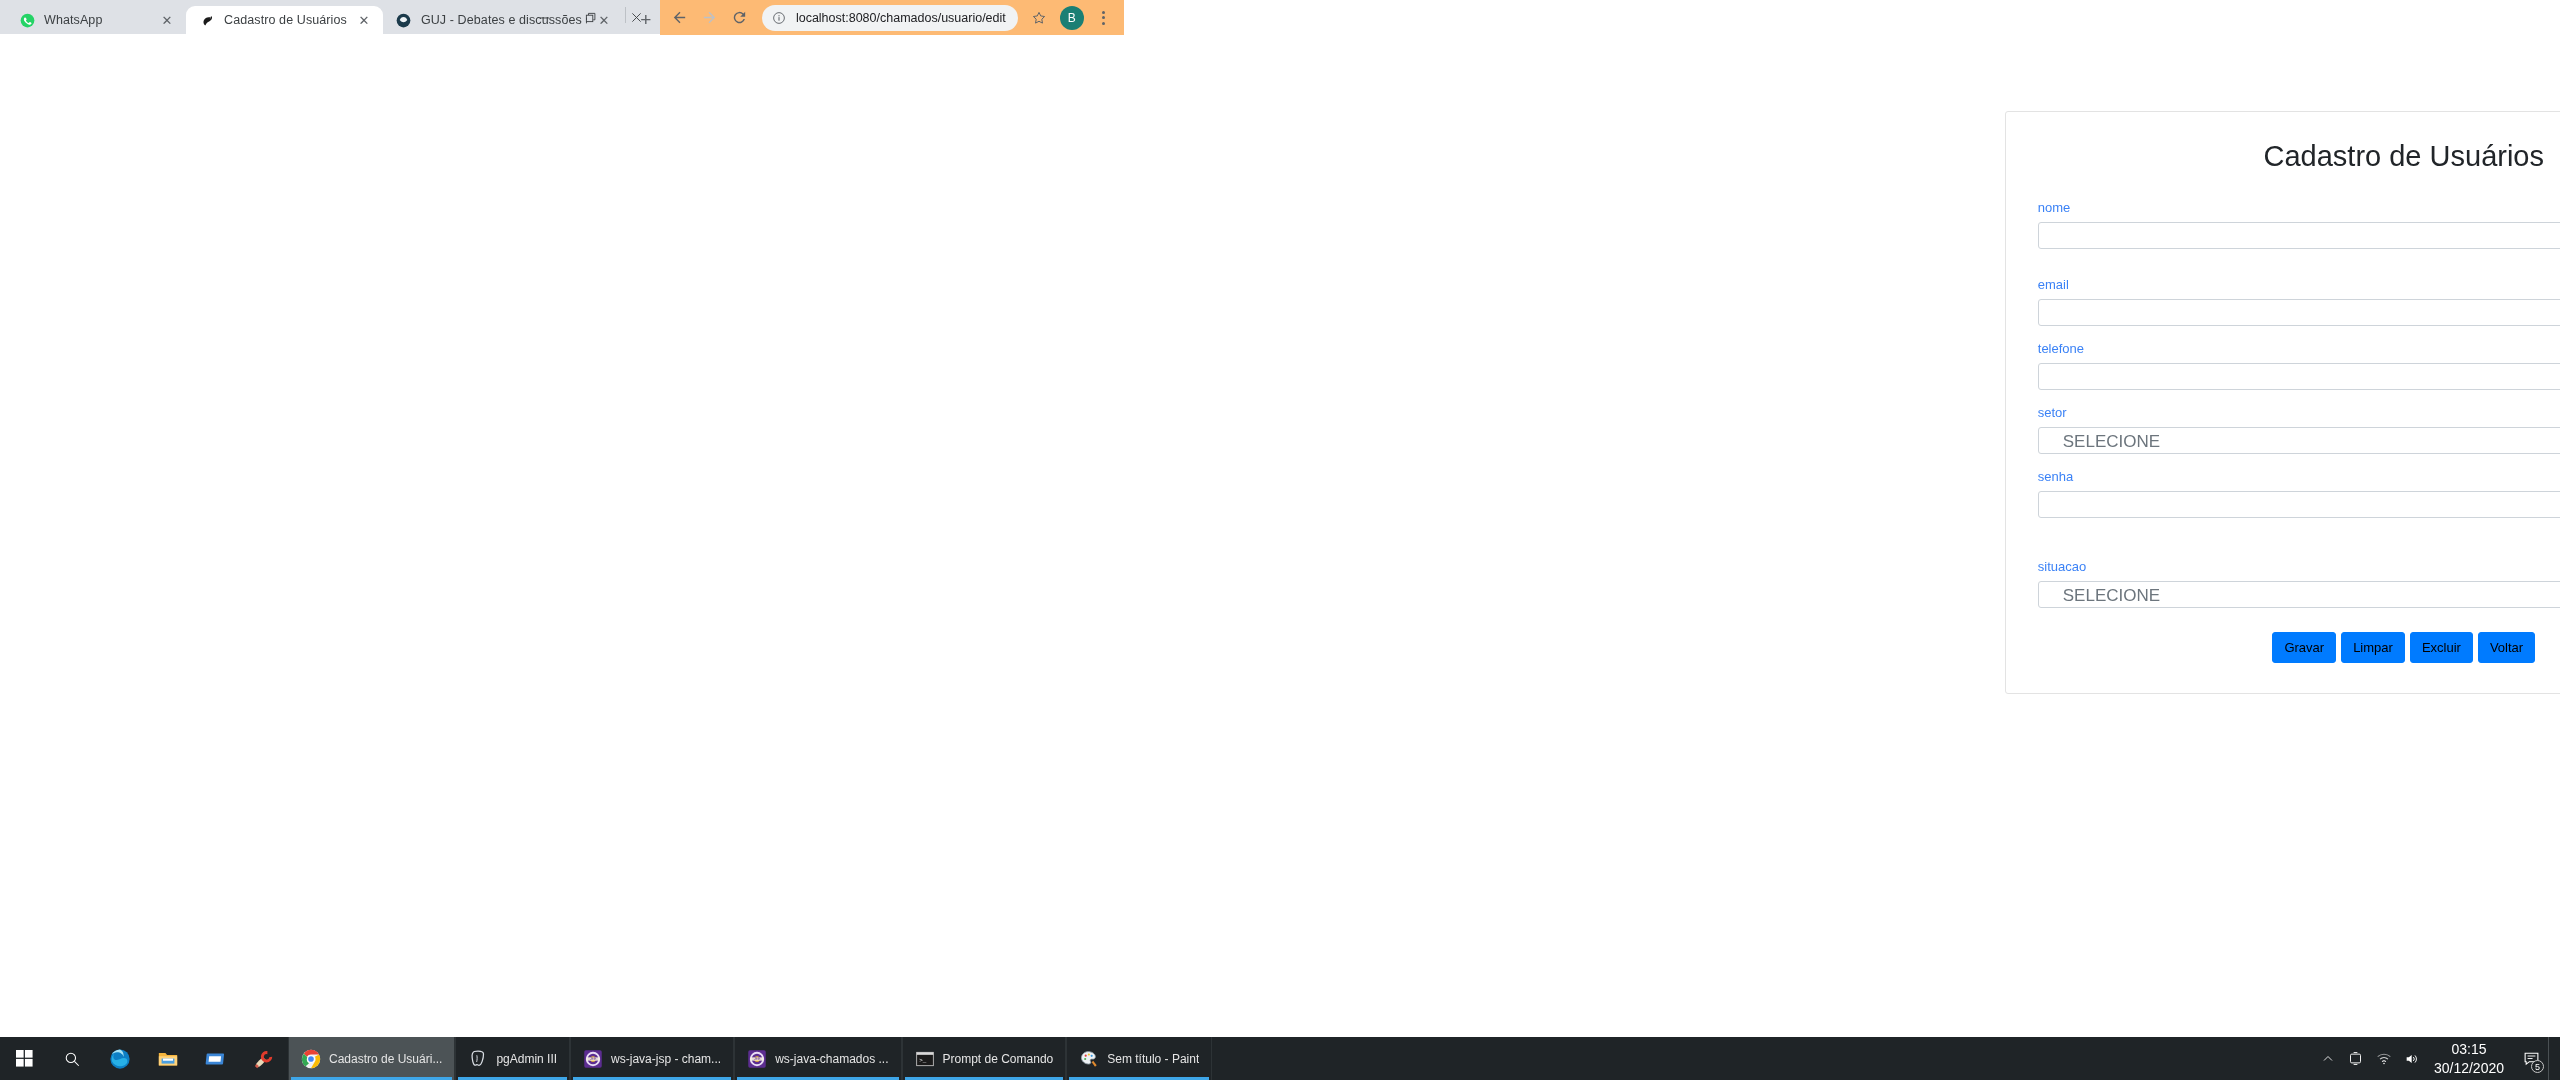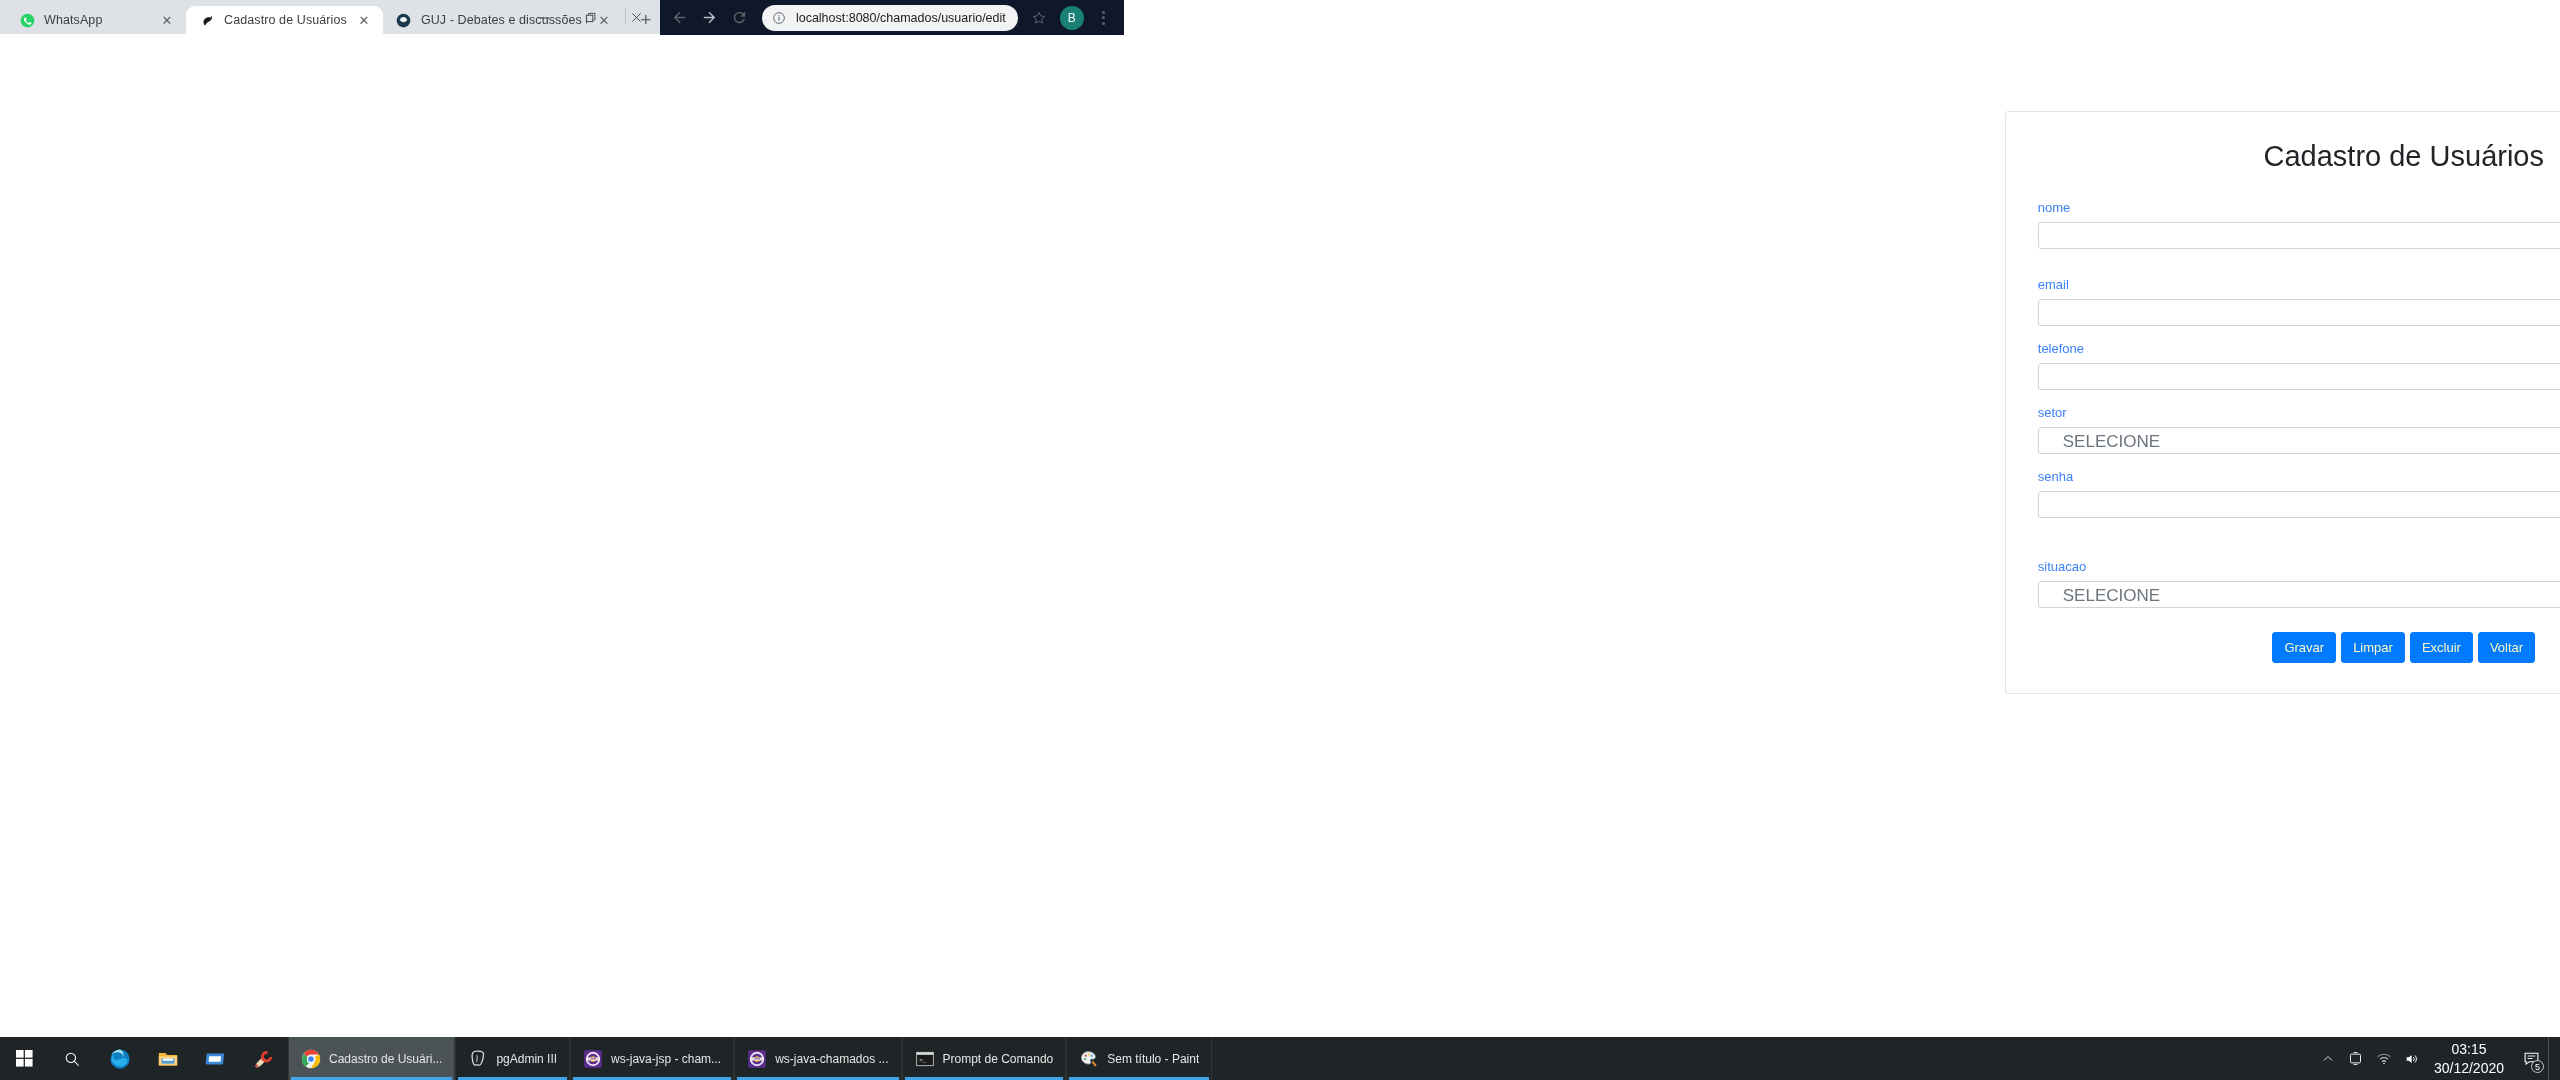--- a/index.html
+++ b/index.html
@@ -78,21 +78,21 @@
   }
   .win-btn {
     width: 46px; height: 34px;
     display: flex; align-items: center; justify-content: center;
     color: #3c4043;
   }
 
   
   .toolbar {
     height: 36px;
-    background: #0f172a;
+    background: #fdba74;
     display: flex; align-items: center;
     gap: 2px;
     padding: 0 8px 0 6px;
     flex: none;
     border-bottom: 1px solid #ffffff;
   }
   .nav-btn {
     width: 28px; height: 28px; flex: none;
     display: flex; align-items: center; justify-content: center;
     border-radius: 50%;
@@ -208,21 +208,21 @@
     gap: 5px;
     margin-top: 24px;
   }
   .btn {
     font-family: inherit;
     font-size: 13px;
     line-height: 1.5;
     padding: 5px 11px;
     border: 1px solid transparent;
     border-radius: 3px;
-    color: #fef9c3;
+    color: #000000;
     background-color: #007bff;
     border-color: #007bff;
     cursor: pointer;
   }
 
   
   #taskbar {
     position: absolute;
     left: 0; bottom: 0;
     width: 2560px; height: 43px;

